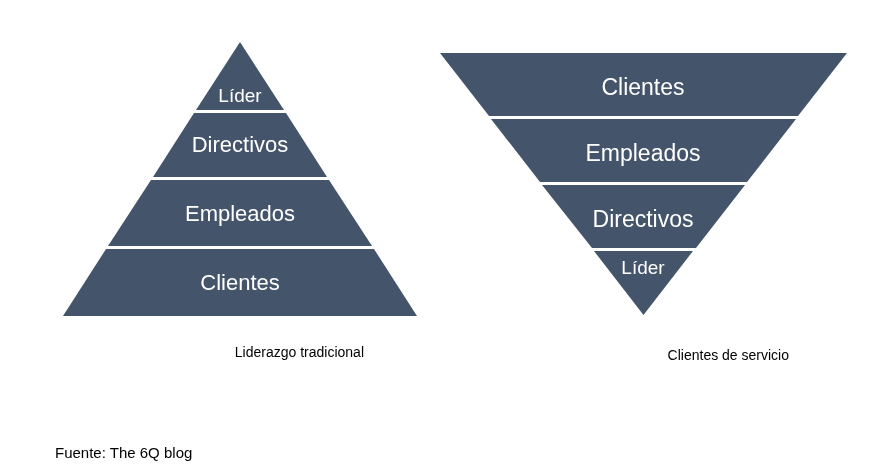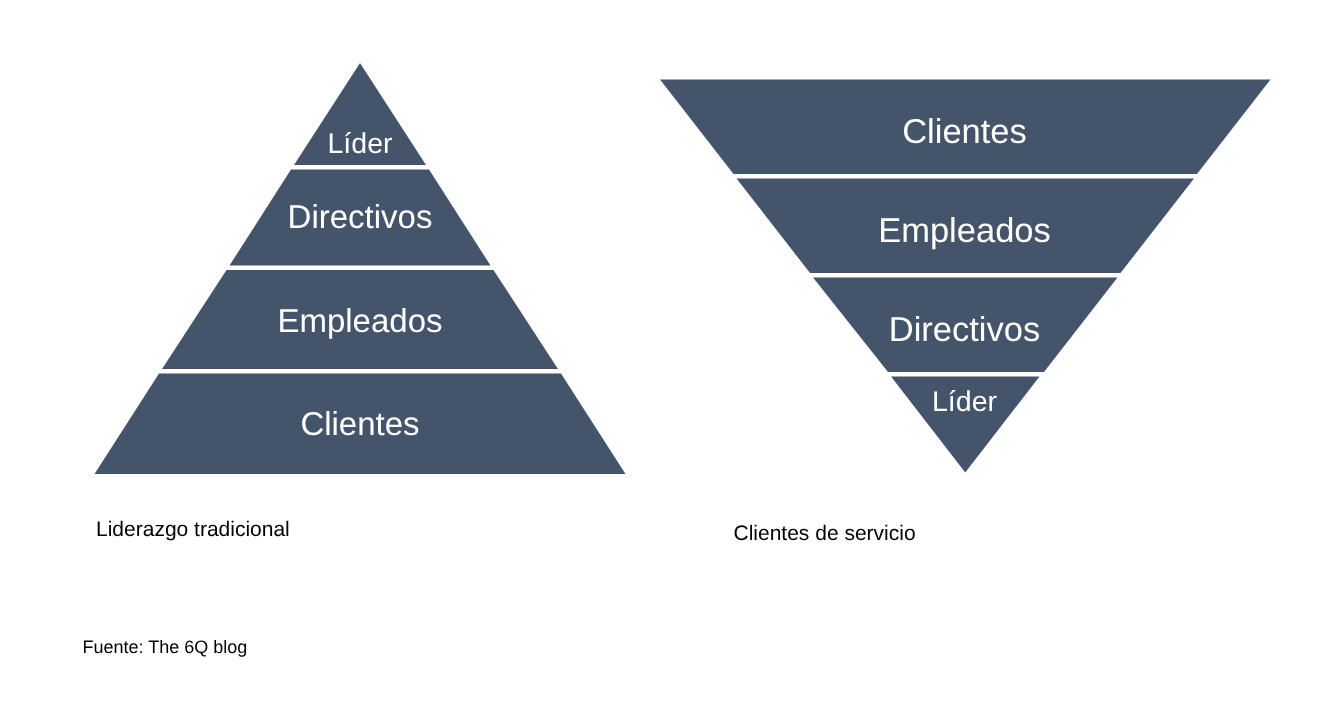--- a/index.html
+++ b/index.html
@@ -31,31 +31,31 @@
     text-anchor: middle;
     font-family: "Liberation Sans", sans-serif;
     font-weight: 400;
   }
   .lvl-big   { font-size: 22px; }
   .lvl-big-r { font-size: 23px; }
   .lvl-small { font-size: 19px; }
   .caption {
     position: absolute;
     width: 300px;
-    text-align: left;
+    text-align: right;
     font-size: 14px;
     color: var(--caption-text);
   }
   .caption-left  { left: 64px;  top: 344px; }
   .caption-right { left: 489px; top: 347px; }
   .source-note {
     position: absolute;
     left: 55px;
-    top: 424px;
-    font-size: 12px;
+    top: 444px;
+    font-size: 15px;
     color: var(--caption-text);
   }
 </style>
 </head>
 <body>
 
 <div class="canvas">
 
   <svg width="883" height="468" viewBox="0 0 883 468">
 

